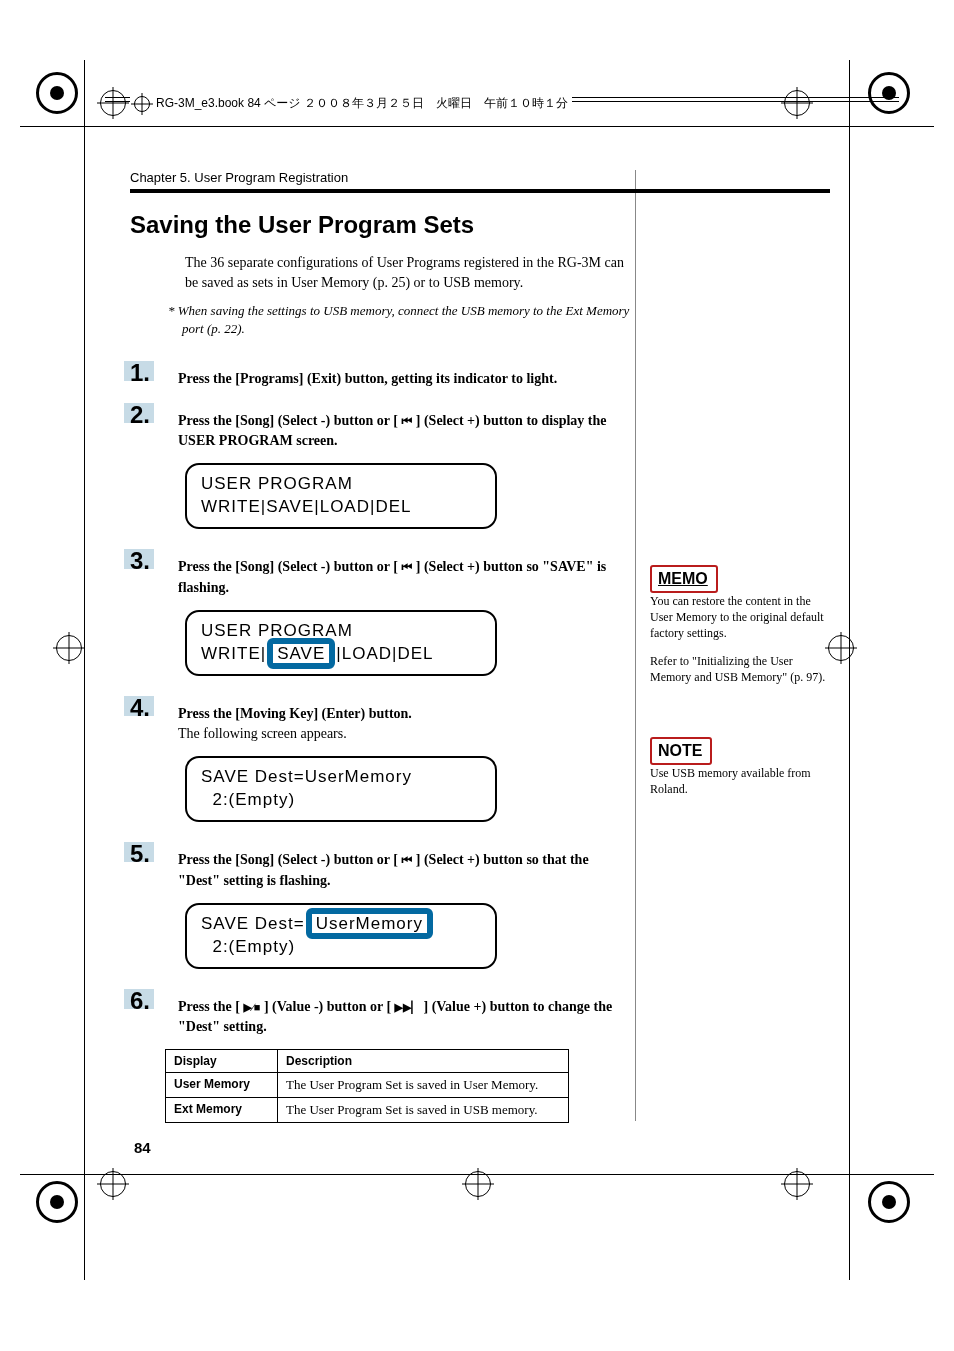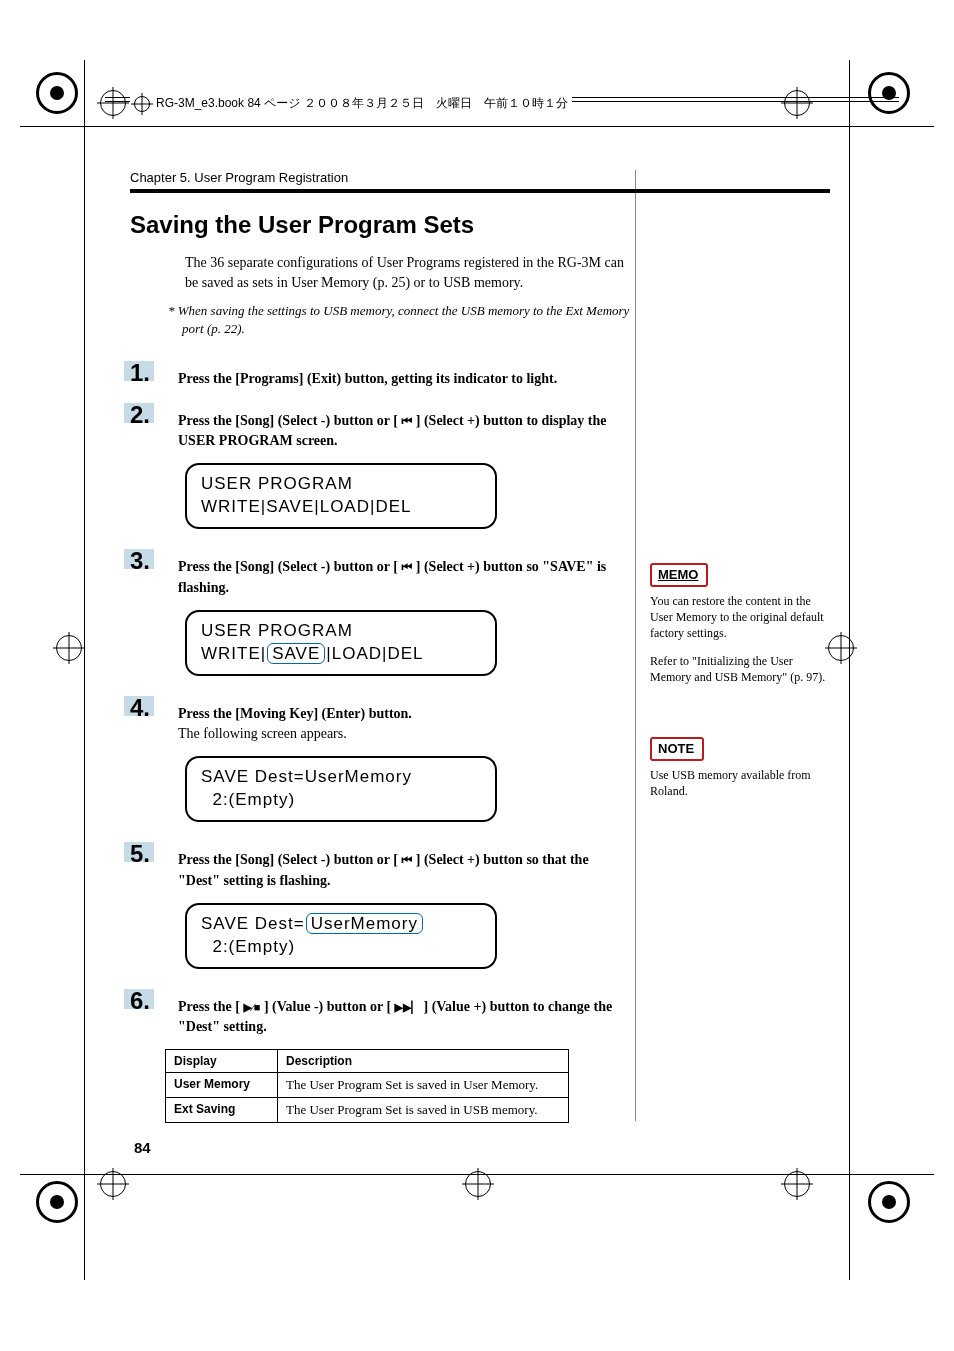--- a/index.html
+++ b/index.html
@@ -75,25 +75,25 @@
   }
   .step-body{flex:1;font-size:14px;line-height:1.45;padding-top:10px;}
   .step-body .bold{font-weight:700;}
 
   .lcd{
     border:2px solid #000;border-radius:14px;
     padding:8px 14px;margin:10px 0 18px 55px;width:280px;
     font-family:Liberation Sans, sans-serif;font-size:17px;letter-spacing:1px;
     line-height:1.35;white-space:pre;
   }
-  .lcd .boxed{border:1px solid #0369a1;border-radius:6px;padding:0 4px;margin:0 1px;}
+  .lcd .boxed{border:6px solid #0369a1;border-radius:6px;padding:0 4px;margin:0 1px;}
 
   .memo-label,.note-label{
     display:inline-block;border:6px solid #b91c1c;padding:1px 8px 1px 6px;font-family:Arial,sans-serif;
-    font-weight:bold;font-size:13px;border-radius:3px;margin-bottom:6px;
+    font-weight:bold;font-size:16px;border-radius:3px;margin-bottom:0;
   }
   .memo-label{border-width:2px;text-decoration:underline;}
   .note-label{border-width:2px;}
 
   .side-para{margin:0 0 12px 0;}
   .side-gap{height:40px;}
 
   .icon-rew::before{content:"\23EE";font-size:12px;}
   .icon-playstop::before{content:"\25B6\2215\25A0";font-size:11px;}
   .icon-fwd::before{content:"\25B6\25B6\258F";font-size:11px;}
@@ -208,21 +208,21 @@
         <tbody>
             <tr>
           <th>Display</th>
           <th>Description</th>
         </tr>
         <tr>
           <td class="rowhead">User Memory</td>
           <td>The User Program Set is saved in User Memory.</td>
         </tr>
         <tr>
-          <td class="rowhead">Ext Saving</td>
+          <td class="rowhead">Ext Memory</td>
           <td>The User Program Set is saved in USB memory.</td>
         </tr>
       </tbody>
         </table>
     </div>
 
     <div class="side-col">
       <div class="memo-label">MEMO</div>
       <p class="side-para">You can restore the content in the User Memory to the original default factory settings.</p>
       <p class="side-para">Refer to "Initializing the User Memory and USB Memory" (p. 97).</p>

